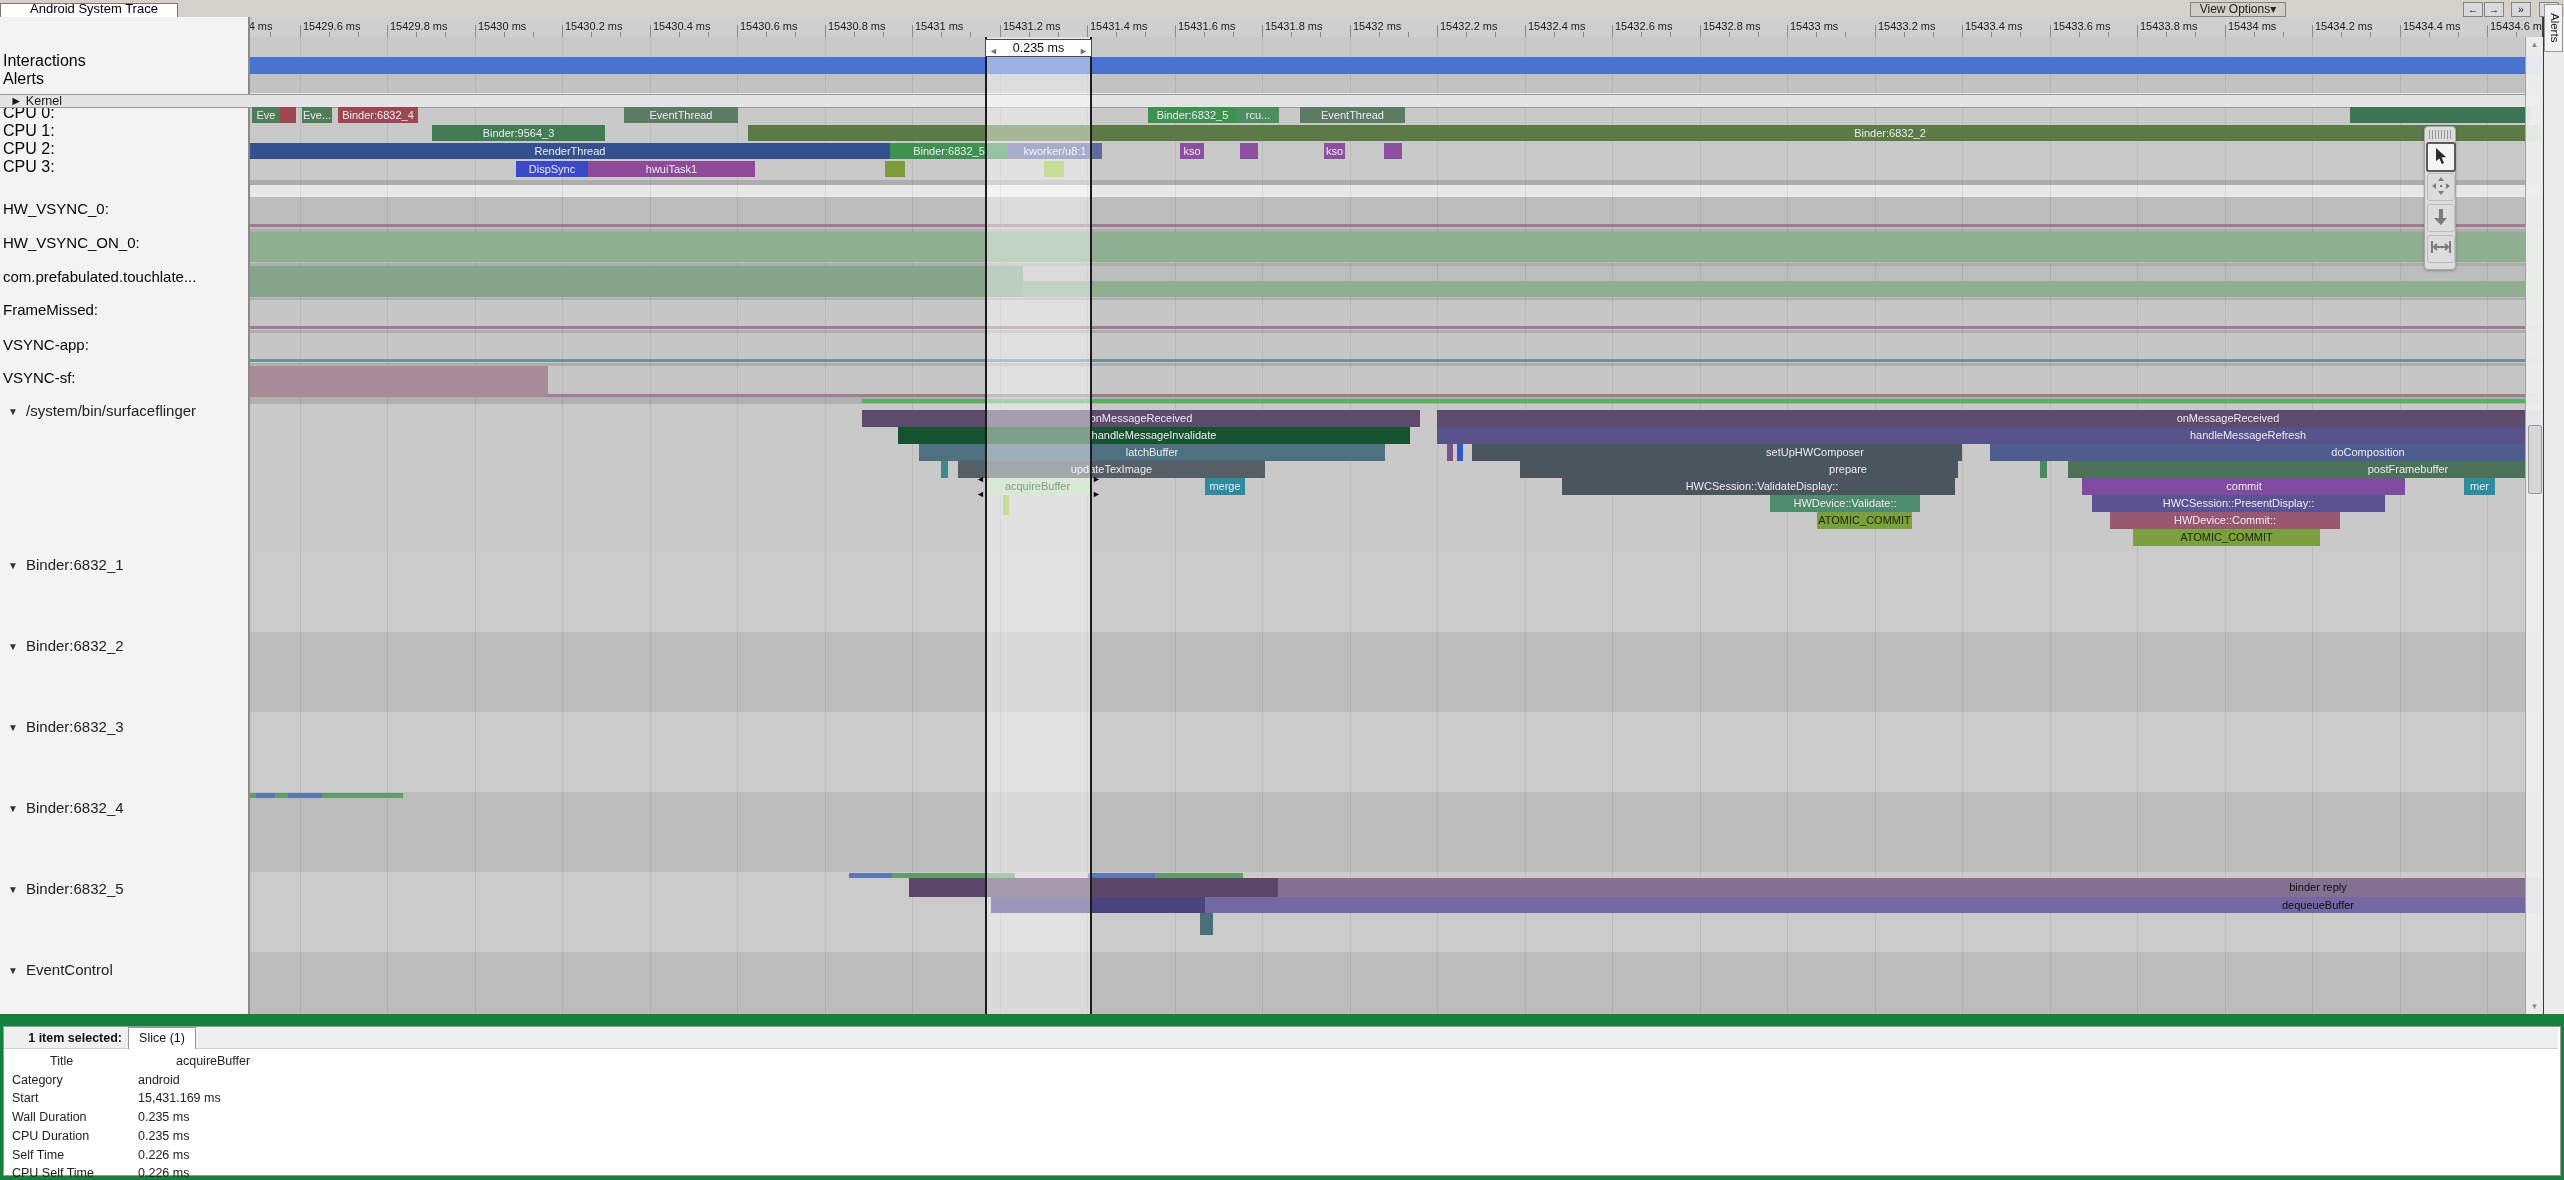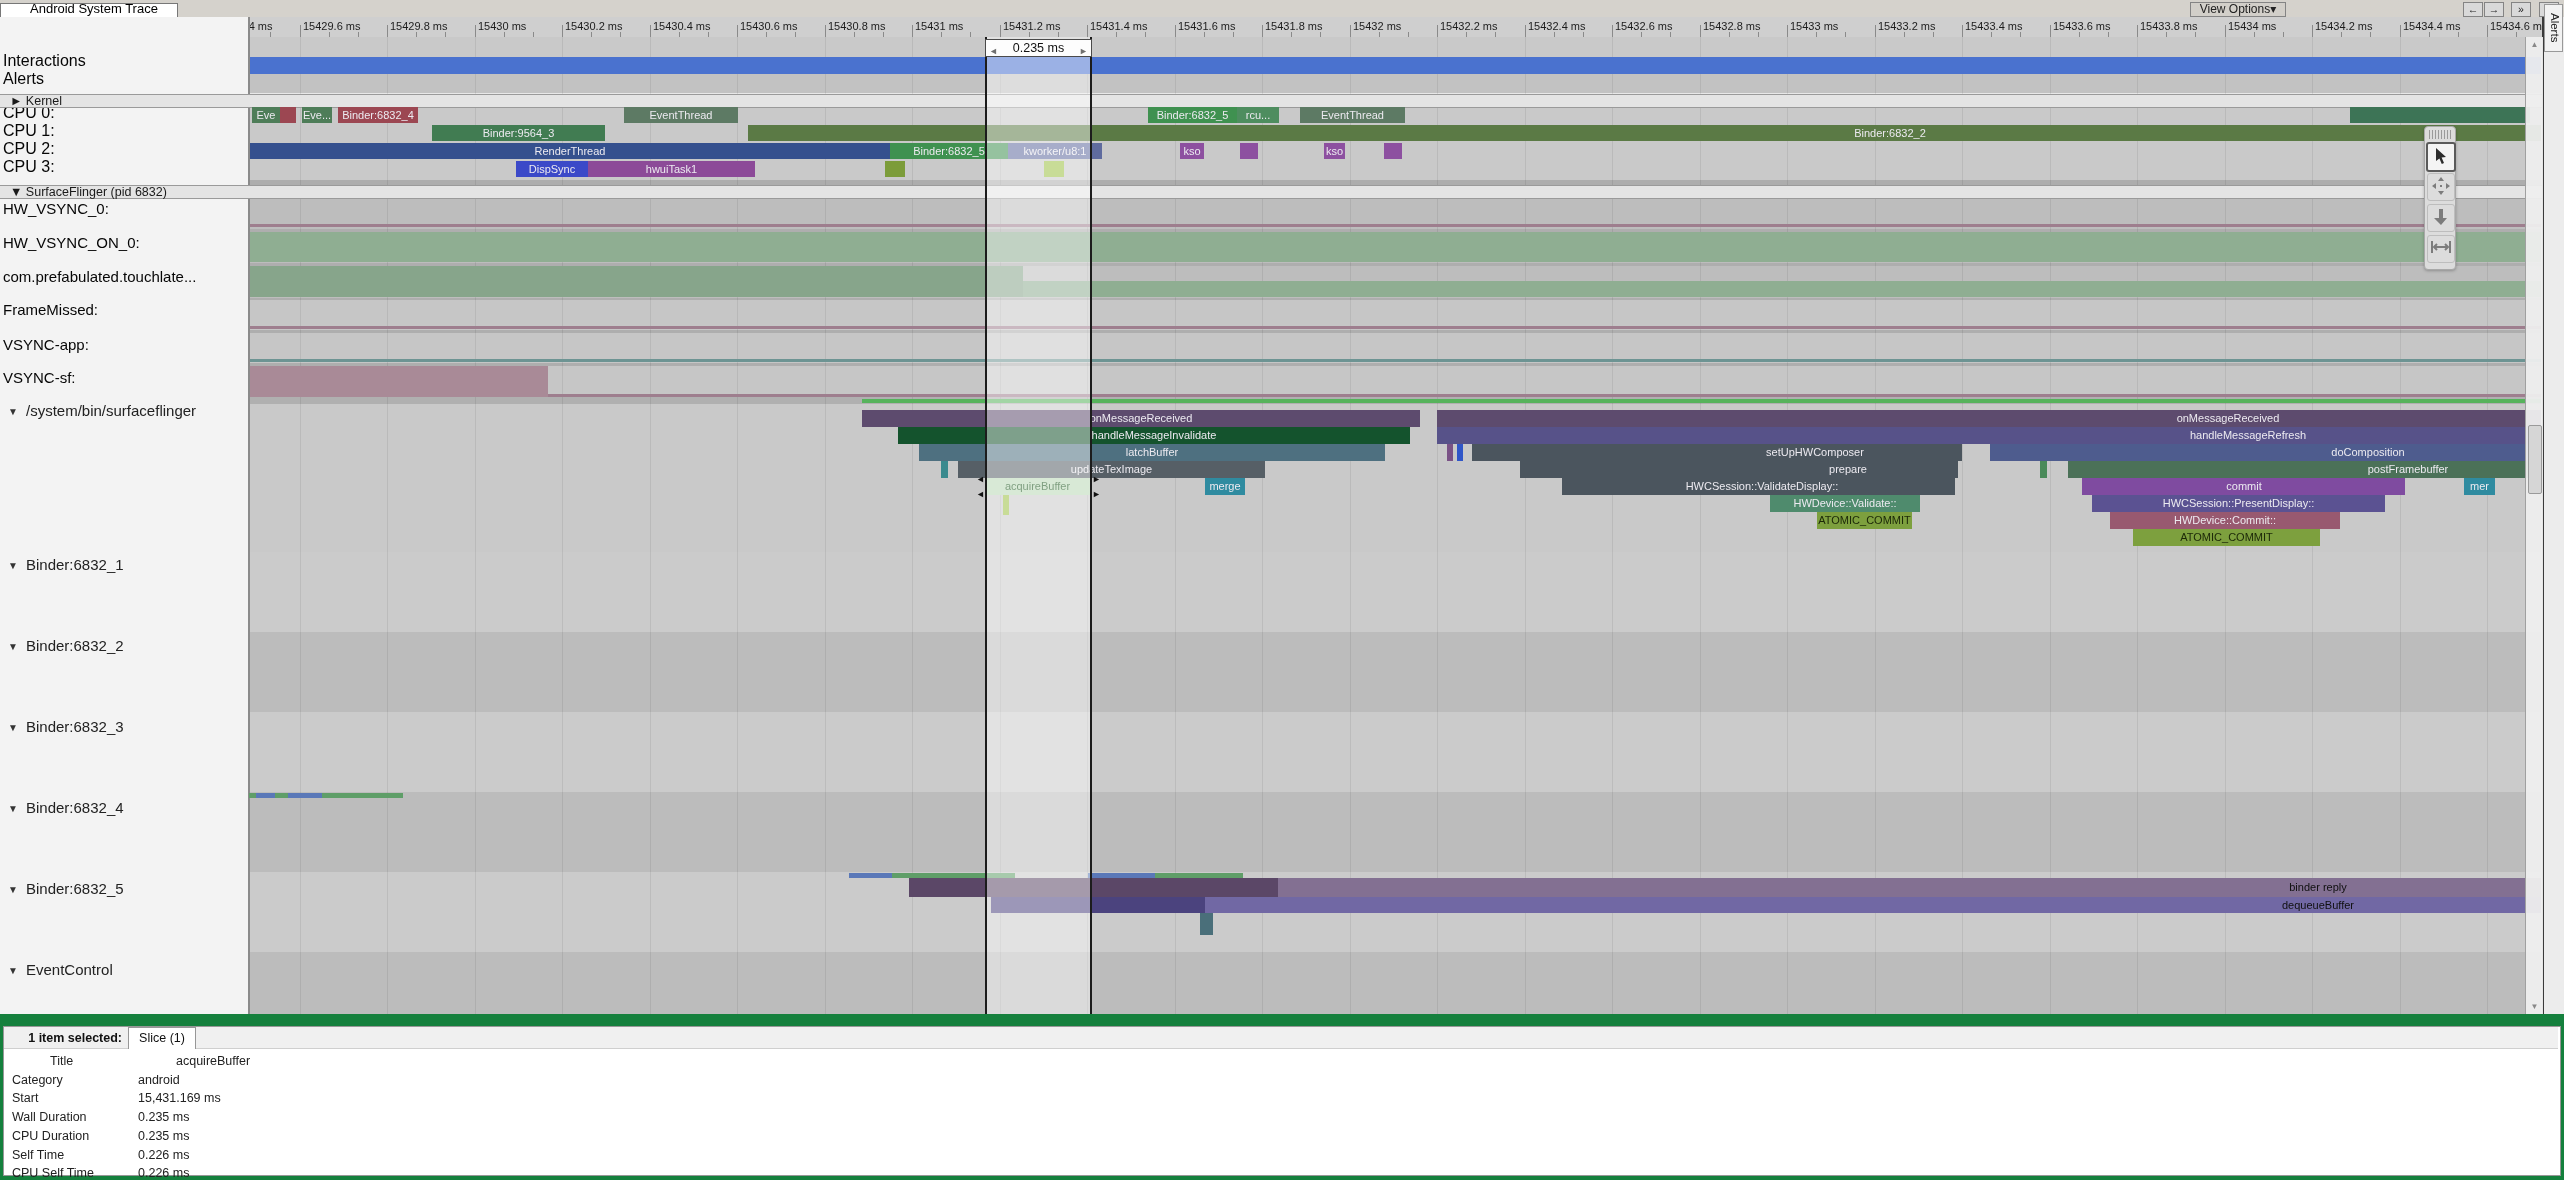--- a/index.html
+++ b/index.html
@@ -271,23 +271,20 @@
       <div class="gridline" style="left: 1962px; top: 37px; height: 977px;"></div>
       <div class="gridline" style="left: 2050px; top: 37px; height: 977px;"></div>
       <div class="gridline" style="left: 2137px; top: 37px; height: 977px;"></div>
       <div class="gridline" style="left: 2225px; top: 37px; height: 977px;"></div>
       <div class="gridline" style="left: 2312px; top: 37px; height: 977px;"></div>
       <div class="gridline" style="left: 2400px; top: 37px; height: 977px;"></div>
       <div class="gridline" style="left: 2487px; top: 37px; height: 977px;"></div>
       <div class="hdrrow" style="top: 94px; height: 12px;">
         <div style="position: absolute; left: 10px; top: 0px; line-height: 12px; text-align: center;">►  Kernel</div>
       </div>
-      <div class="hdrrow" style="top: 185px; height: 12px;">
-        <div style="position: absolute; left: 10px; top: 0px; line-height: 12px;">▼  SurfaceFlinger (pid 6832)</div>
-      </div>
       <div class="bar" style="left: 250px; top: 57px; width: 2291px; height: 17px; background: rgb(74, 114, 207); line-height: 17px; color: rgb(236, 234, 240);"></div>
       <div class="bar" style="left: 252px; top: 107px; width: 28px; height: 16px; background: rgb(78, 125, 88); line-height: 16px; color: rgb(236, 234, 240);">Eve</div>
       <div class="bar" style="left: 280px; top: 107px; width: 16px; height: 16px; background: rgb(156, 71, 82); line-height: 16px; color: rgb(236, 234, 240);"></div>
       <div class="bar" style="left: 302px; top: 107px; width: 30px; height: 16px; background: rgb(78, 125, 88); line-height: 16px; color: rgb(236, 234, 240);">Eve...</div>
       <div class="bar" style="left: 338px; top: 107px; width: 80px; height: 16px; background: rgb(156, 71, 82); line-height: 16px; color: rgb(236, 234, 240);">Binder:6832_4</div>
       <div class="bar" style="left: 624px; top: 107px; width: 114px; height: 16px; background: rgb(93, 122, 100); line-height: 16px; color: rgb(236, 234, 240);">EventThread</div>
       <div class="bar" style="left: 1148px; top: 107px; width: 89px; height: 16px; background: rgb(63, 145, 80); line-height: 16px; color: rgb(236, 234, 240);">Binder:6832_5</div>
       <div class="bar" style="left: 1237px; top: 107px; width: 42px; height: 16px; background: rgb(78, 141, 95); line-height: 16px; color: rgb(236, 234, 240);">rcu...</div>
       <div class="bar" style="left: 1300px; top: 107px; width: 105px; height: 16px; background: rgb(93, 122, 100); line-height: 16px; color: rgb(236, 234, 240);">EventThread</div>
       <div class="bar" style="left: 2350px; top: 107px; width: 180px; height: 16px; background: rgb(61, 116, 86); line-height: 16px; color: rgb(236, 234, 240);"></div>

